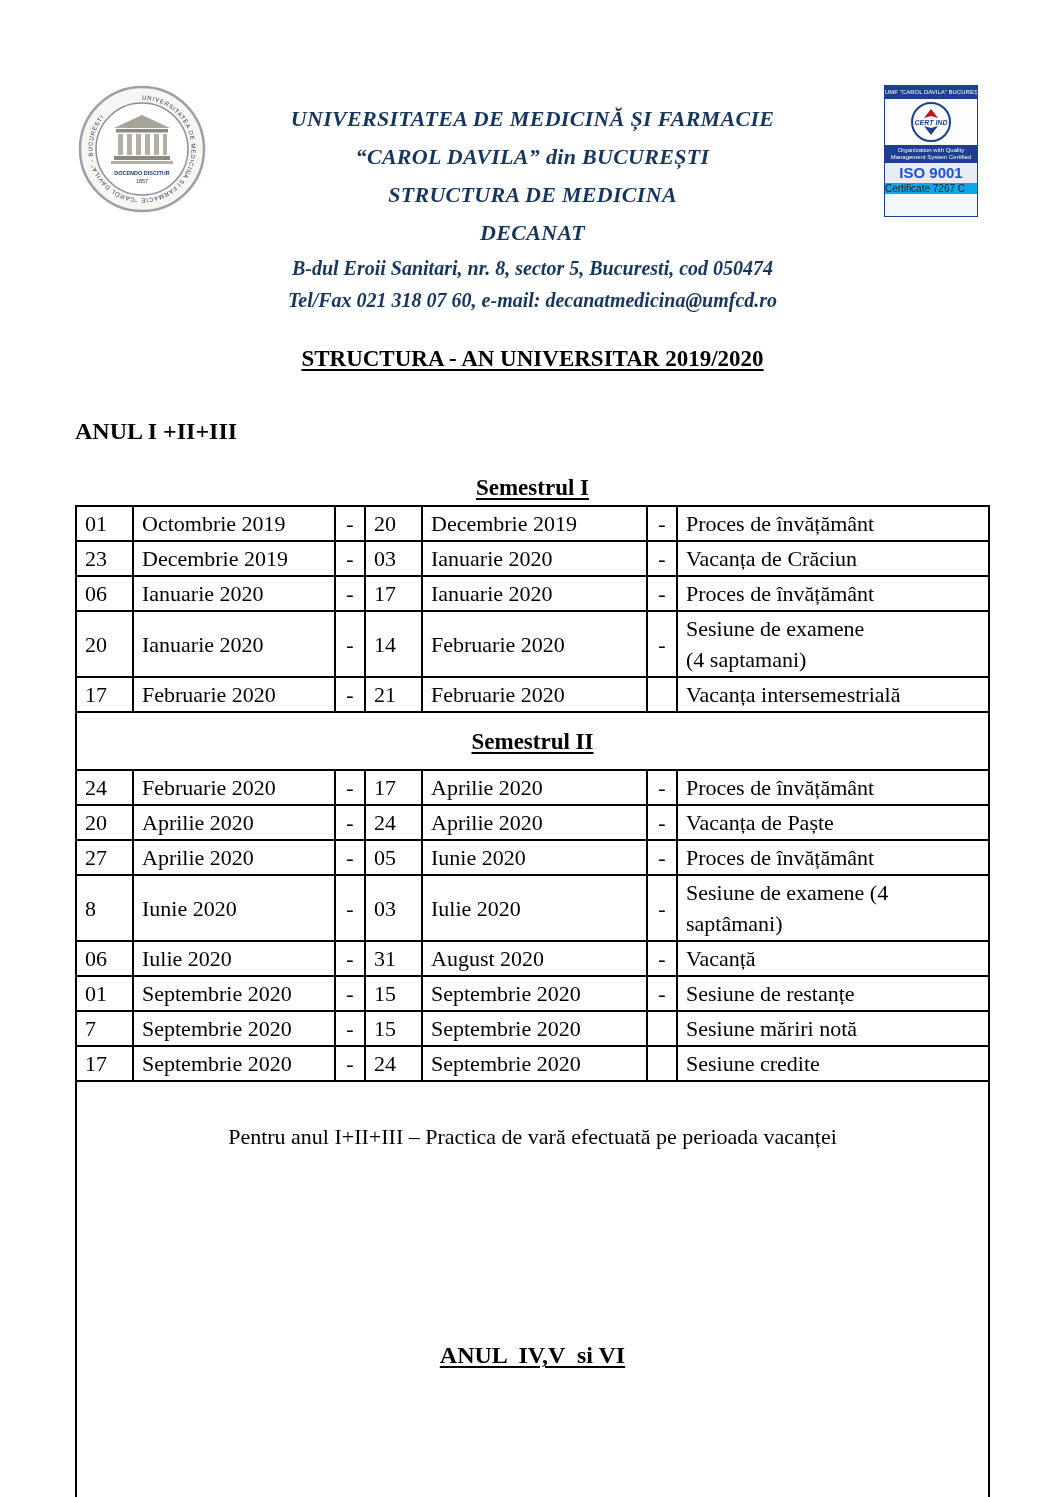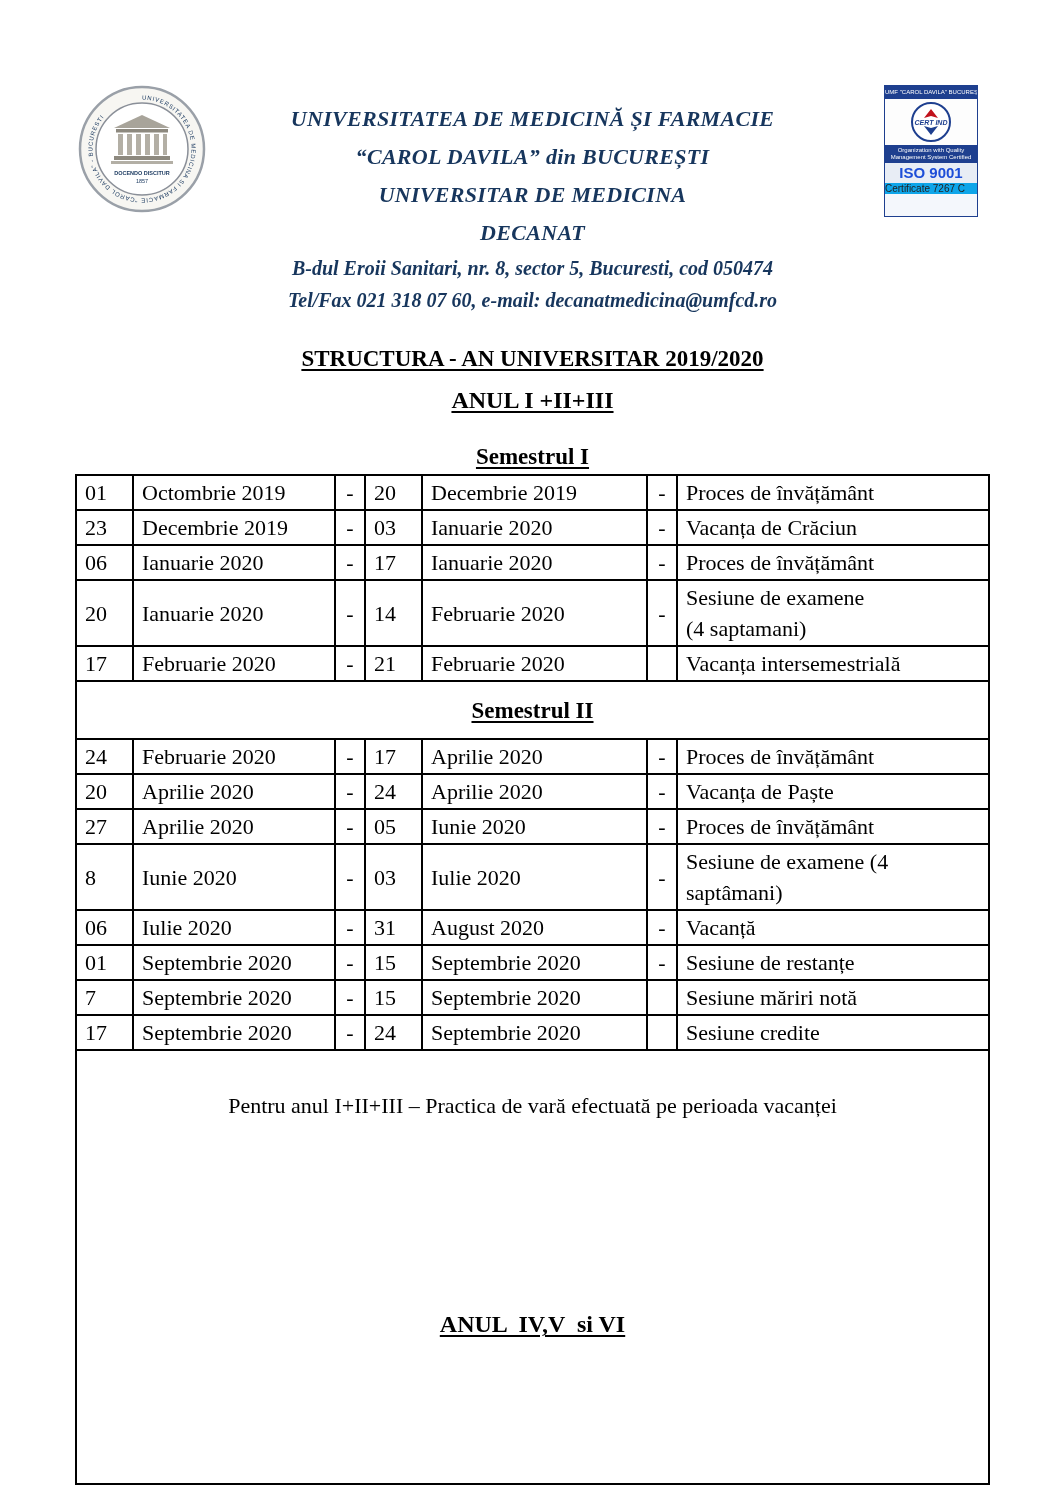--- a/index.html
+++ b/index.html
@@ -65,23 +65,23 @@
     background:#0ea5e9;
   }
 
   
   .doc-title {
     margin-top:30px; text-align:center;
     font-size:23px; font-weight:bold;
     text-decoration:underline; text-underline-offset:3px;
   }
   .doc-subtitle {
-    margin-top:15px; text-align:center;
+    margin-top:46px; text-align:left;
     font-size:24px; font-weight:bold;
-    text-decoration:underline; text-underline-offset:3px;
+    text-underline-offset:3px;
   }
   .sem-title {
     margin-top:30px; margin-bottom:4px; text-align:center;
     font-size:23px; font-weight:bold;
     text-decoration:underline; text-underline-offset:3px;
   }
 
   
   table.schedule {
     width:915px; border-collapse:collapse; table-layout:fixed;
@@ -162,21 +162,21 @@
           <text x="21" y="24" font-size="7" text-anchor="middle" fill="#1e3f8f" font-weight="bold" font-style="italic" font-family="Liberation Sans, sans-serif">CERT IND</text>
         </svg>
       </div>
       <div class="iso-band">Organization with Quality Management System Certified</div>
       <div class="iso-name">ISO 9001</div>
       <div class="iso-cert">Certificate  7267 C</div>
     </div>
 
     <div class="hdr-line">UNIVERSITATEA DE MEDICINĂ ȘI FARMACIE</div>
     <div class="hdr-line">“CAROL DAVILA” din BUCUREȘTI</div>
-    <div class="hdr-line">UNIVERSITAR DE MEDICINA</div>
+    <div class="hdr-line">STRUCTURA DE MEDICINA</div>
     <div class="hdr-line">DECANAT</div>
     <div class="hdr-small">B-dul Eroii Sanitari, nr. 8, sector 5, Bucuresti, cod 050474</div>
     <div class="hdr-small">Tel/Fax 021 318 07 60,  e-mail: decanatmedicina@umfcd.ro</div>
   </div>
 
   <div class="doc-title">STRUCTURA - AN UNIVERSITAR 2019/2020</div>
   <div class="doc-subtitle">ANUL I +II+III</div>
   <div class="sem-title">Semestrul I</div>
 
   <table class="schedule">

